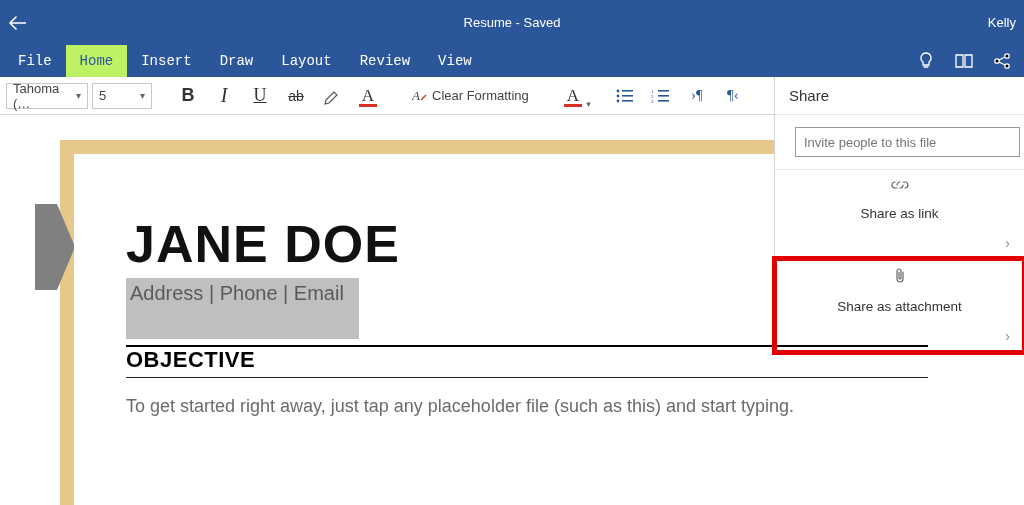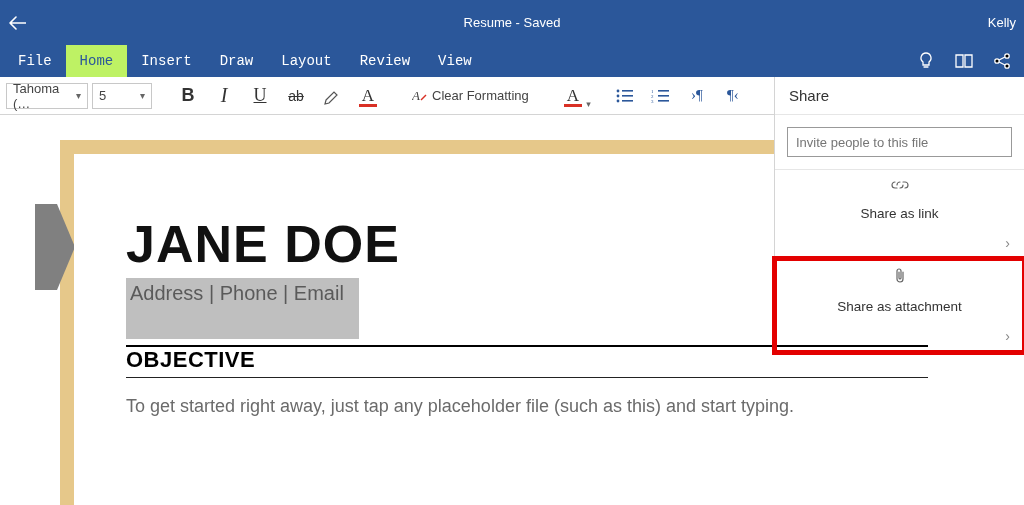--- a/index.html
+++ b/index.html
@@ -129,20 +129,21 @@
     border-bottom: 1px solid #e6e6e6;
   }
   .share-invite-wrap { padding: 12px; }
   .share-invite {
     width: 100%;
     height: 30px;
     border: 1px solid #999;
     padding: 0 8px;
     font-size: 13px;
     color:#666;
+    margin-left:8px;
   }
   .share-divider { height:1px; background:#e6e6e6; }
   .share-item {
     display:flex;
     align-items:center;
     padding: 8px 14px;
     cursor:pointer;
     gap: 14px;
     font-size: 13.5px;
     color:#333;

